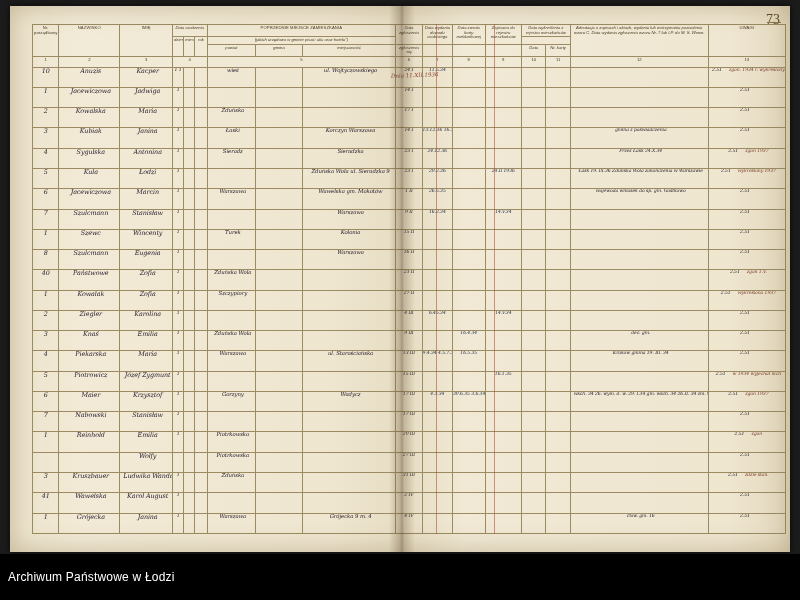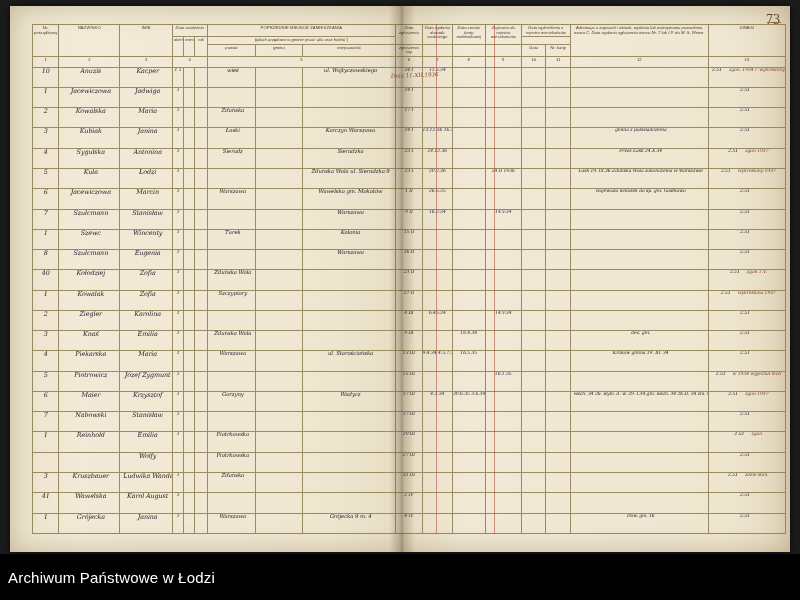--- a/index.html
+++ b/index.html
@@ -175,21 +175,21 @@
     left: 0;
     bottom: 0;
     width: 800px;
     height: 46px;
     background: #000000;
     display: flex;
     align-items: center;
   }
   #footer-text {
     color: #ffffff;
-    font-size: 15px;
+    font-size: 12px;
     font-family: "Liberation Sans", sans-serif;
     padding-left: 8px;
     letter-spacing: 0.2px;
   }
 </style>
 </head>
 <body>
 
 <div id="viewer">
 
@@ -455,21 +455,21 @@
               <td><span class="hand c tiny blue"></span></td>
               <td><span class="hand c tiny blue"></span></td>
               <td><span class="hand c tiny blue"></span></td>
               <td><span class="hand c tiny"></span></td>
               <td><span class="hand c tiny"></span></td>
               <td><span class="hand tiny dark"></span></td>
               <td><span class="hand tiny dark">2.51</span><span class="hand tiny red" style="margin-left: 4px;"></span></td>
             </tr>
             <tr class="row-h">
               <td><span class="hand c dark">40</span></td>
-              <td><span class="hand dark">Kołodziej</span></td>
+              <td><span class="hand dark">Państwowe</span></td>
               <td><span class="hand dark">Zofia</span></td>
               <td><span class="hand c tiny dark">1</span></td>
               <td><span class="hand c tiny"></span></td>
               <td><span class="hand c tiny"></span></td>
               <td><span class="hand small dark">Zduńska Wola</span></td>
               <td><span class="hand small dark"></span></td>
               <td><span class="hand small dark"></span></td>
               <td><span class="hand c tiny dark">23 II</span></td>
               <td><span class="hand c tiny blue"></span></td>
               <td><span class="hand c tiny blue"></span></td>

